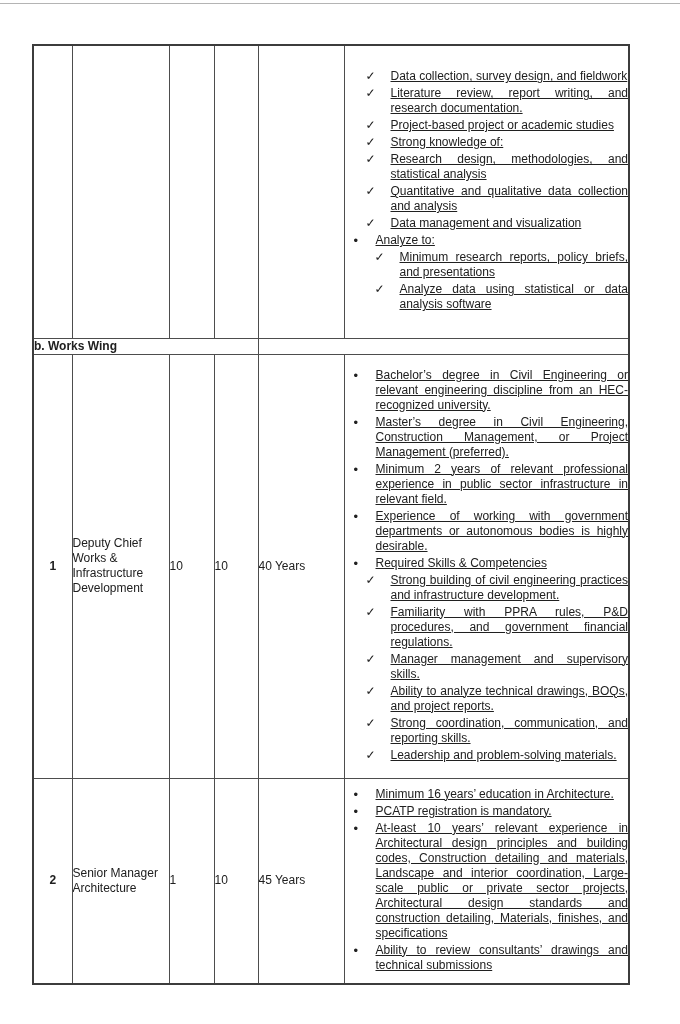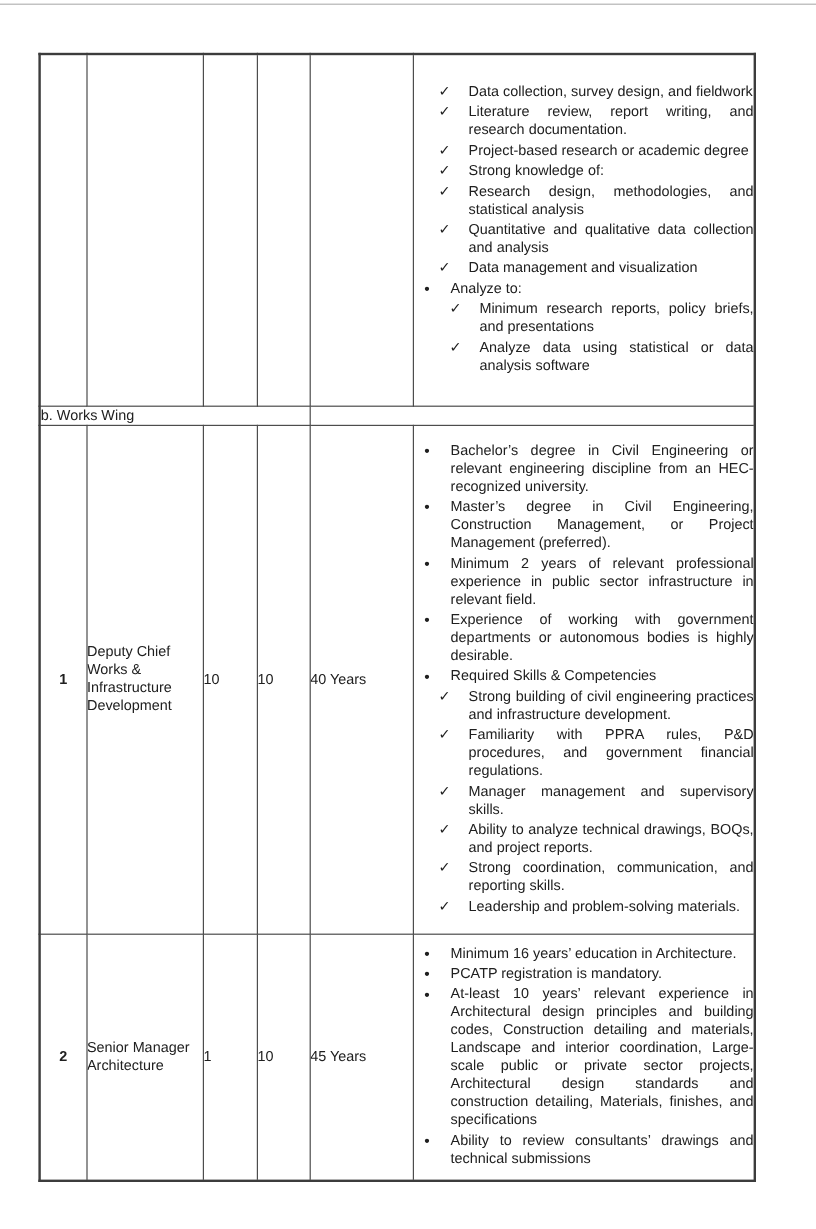--- a/index.html
+++ b/index.html
@@ -48,21 +48,21 @@
     text-align: center;
   }
   td.pos-cell {
     text-align: left;
     padding: 2px 3px 2px 7px;
   }
   td.num-cell, td.age-cell {
     text-align: left;
   }
   td.section-cell {
-    font-weight: normal;
+    font-weight: bold;
     padding: 0 0 1px 4px;
     font-size: 12.5px;
   }
   td.req-cell {
     vertical-align: top;
     padding: 4px 7px 2px 0;
   }
   .req-item {
     display: flex;
     margin-bottom: 2px;
@@ -71,20 +71,21 @@
     flex: 0 0 auto;
     text-align: left;
   }
   .req-item.indent-0 .marker { margin-left: 9px;  width: 22px; }
   .req-item.indent-1 .marker { margin-left: 21px; width: 25px; }
   .req-item.indent-2 .marker { margin-left: 30px; width: 25px; }
   .req-item .marker.bullet-marker { font-size: 13px; }
   .req-text {
     flex: 1 1 auto;
     text-align: justify;
+    text-decoration: underline;
   }
 </style>
 </head>
 <body>
 
 <div class="scan-top-line"></div>
 
 <table class="doc-table">
   <colgroup>
     <col style="width:39px">
@@ -106,21 +107,21 @@
           <div class="req-item indent-1">
             <span class="marker check-marker">✓</span>
             <span class="req-text">Data collection, survey design, and fieldwork</span>
           </div>
           <div class="req-item indent-1">
             <span class="marker check-marker">✓</span>
             <span class="req-text">Literature review, report writing, and research documentation.</span>
           </div>
           <div class="req-item indent-1">
             <span class="marker check-marker">✓</span>
-            <span class="req-text">Project-based research or academic degree</span>
+            <span class="req-text">Project-based project or academic studies</span>
           </div>
           <div class="req-item indent-1">
             <span class="marker check-marker">✓</span>
             <span class="req-text">Strong knowledge of:</span>
           </div>
           <div class="req-item indent-1">
             <span class="marker check-marker">✓</span>
             <span class="req-text">Research design, methodologies, and statistical analysis</span>
           </div>
           <div class="req-item indent-1">

